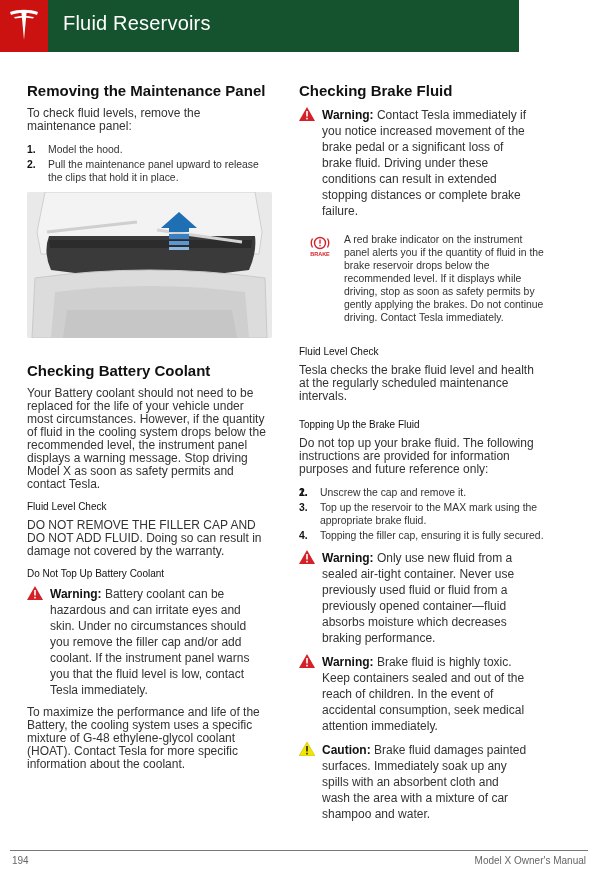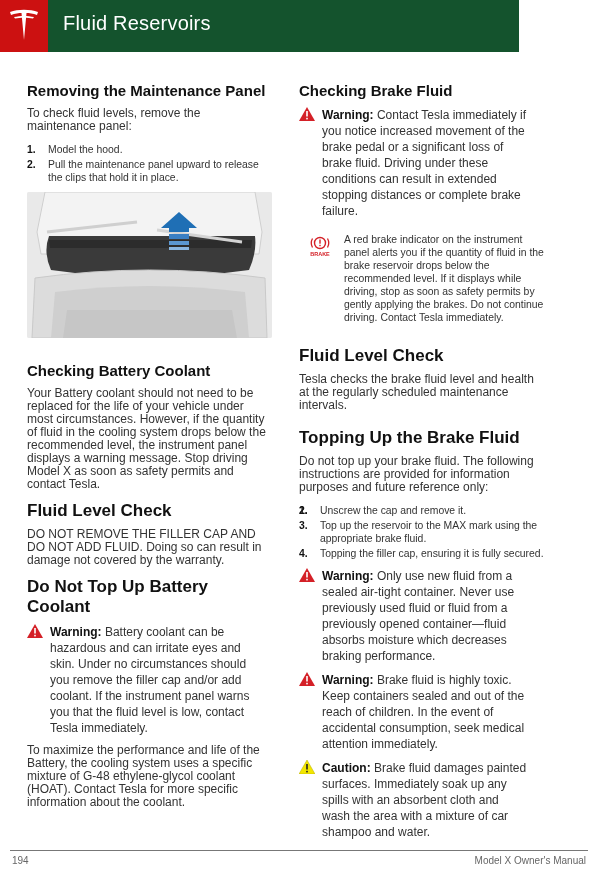--- a/index.html
+++ b/index.html
@@ -6,21 +6,21 @@
   body { width:600px; height:872px; background:#fff; position:relative; overflow:hidden;
          font-family:"Liberation Sans", "DejaVu Sans", sans-serif; color:#222; }
   .header { position:absolute; left:0; top:0; width:519px; height:52px; background:#14532d; }
   .logo-box { position:absolute; left:0; top:0; width:48px; height:52px; background:#cc1111; }
   .logo-box svg { position:absolute; left:8px; top:9px; }
   .header-title { position:absolute; left:63px; top:12px; color:#fff; font-size:20px; letter-spacing:0.2px; }
   .col { position:absolute; top:82px; width:245px; }
   .col-left { left:27px; }
   .col-right { left:299px; }
   h2 { font-size:15px; font-weight:bold; margin:0 0 8px 0; color:#111; }
-  h3 { font-size:17px; font-weight:bold; margin:0 0 7px 0; color:#111; }
+  h3 { font-size:10px; font-weight:normal; margin:0 0 7px 0; color:#111; }
   p { font-size:12px; line-height:13px; margin:0 0 10px 0; color:#333; }
   ol { list-style:none; padding:0; margin:0 0 8px 0; }
   ol li { position:relative; padding-left:21px; font-size:10.4px; line-height:13px; margin-bottom:2px; color:#333; }
   ol li .num { position:absolute; left:0; top:0; font-weight:bold; color:#111; }
   .note { position:relative; padding-left:23px; font-size:12px; line-height:16px; margin:0 16px 8px 0; color:#333; }
   .note .ico { position:absolute; left:0; top:0; }
   .note b { color:#111; }
   .figure { width:245px; height:146px; margin:4px 0 12px 0; position:relative; background:#ececec; overflow:hidden; border-radius:2px; }
   .brake-note { position:relative; padding-left:45px; font-size:10.4px; line-height:13px; margin:14px 0 22px 0; color:#333; }
   .brake-note .ico { position:absolute; left:8px; top:2px; }

